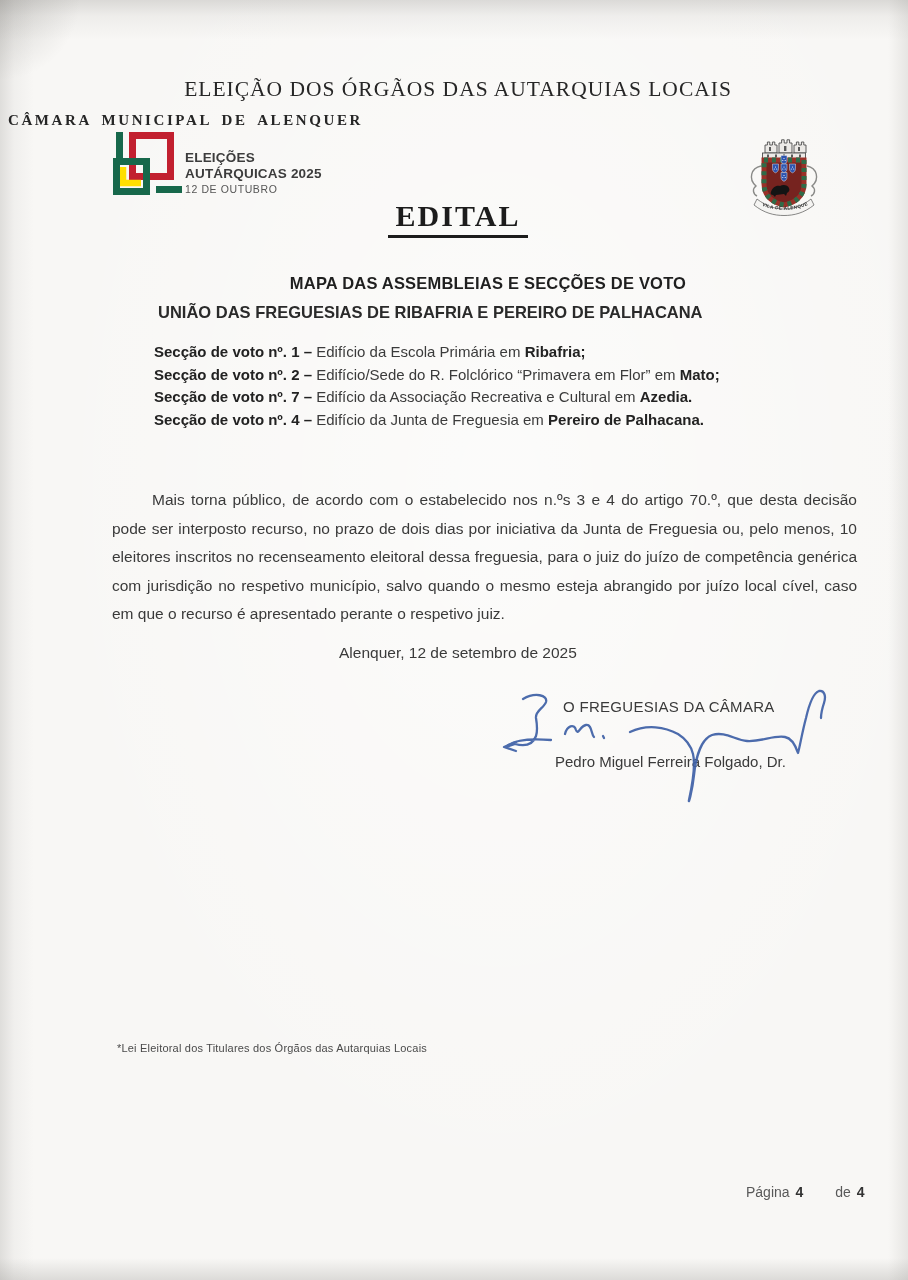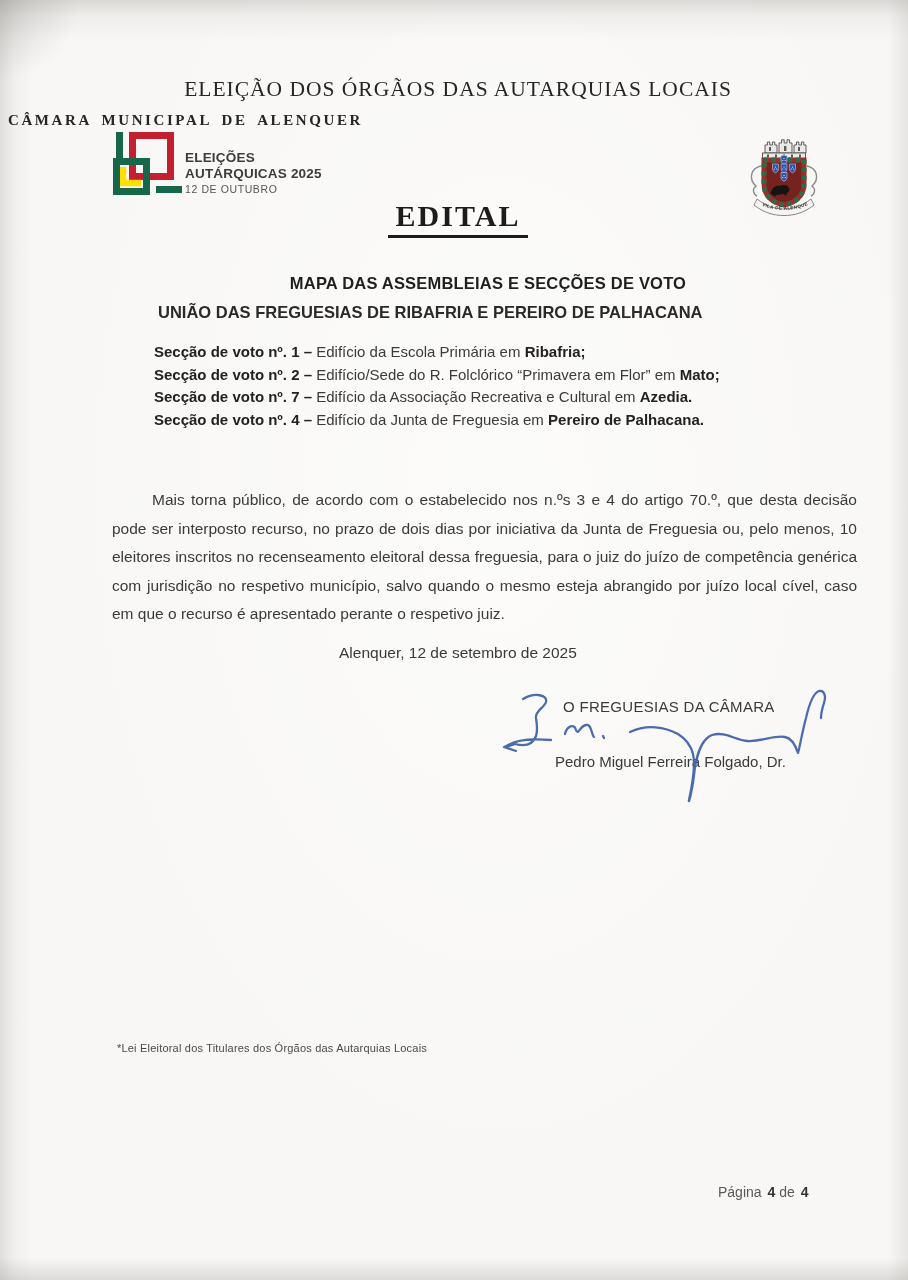--- a/index.html
+++ b/index.html
@@ -37,21 +37,21 @@
   .sections b{color:#222;}
   .body-par{top:486px;left:112px;width:745px;font-size:15.5px;line-height:28.6px;
     text-align:justify;text-indent:40px;color:#3a3a3a;}
   .dateline{top:644px;left:339px;font-size:15.5px;color:#3a3a3a;}
   .sig-title{top:698px;left:563px;font-size:15px;letter-spacing:.3px;color:#3a3a3a;}
   .sig-name{top:753px;left:555px;font-size:15px;color:#3a3a3a;}
   .sig-svg{left:485px;top:683px;pointer-events:none;}
   .footnote{top:1042px;left:117px;font-size:11px;color:#4a4a4a;letter-spacing:.2px;}
   .page-num{top:1184px;left:718px;font-size:14px;color:#595959;}
   .page-num b{color:#333;}
-  .page-num span{margin-right:2px;}
+  .page-num span{margin-right:2px;margin-left:28px;}
 </style>
 </head>
 <body>
 
 <div class="scan">
 
   <div class="abs doc-title">ELEIÇÃO DOS ÓRGÃOS DAS AUTARQUIAS LOCAIS</div>
 
   <div class="abs doc-subtitle">CÂMARA MUNICIPAL DE ALENQUER</div>
 

